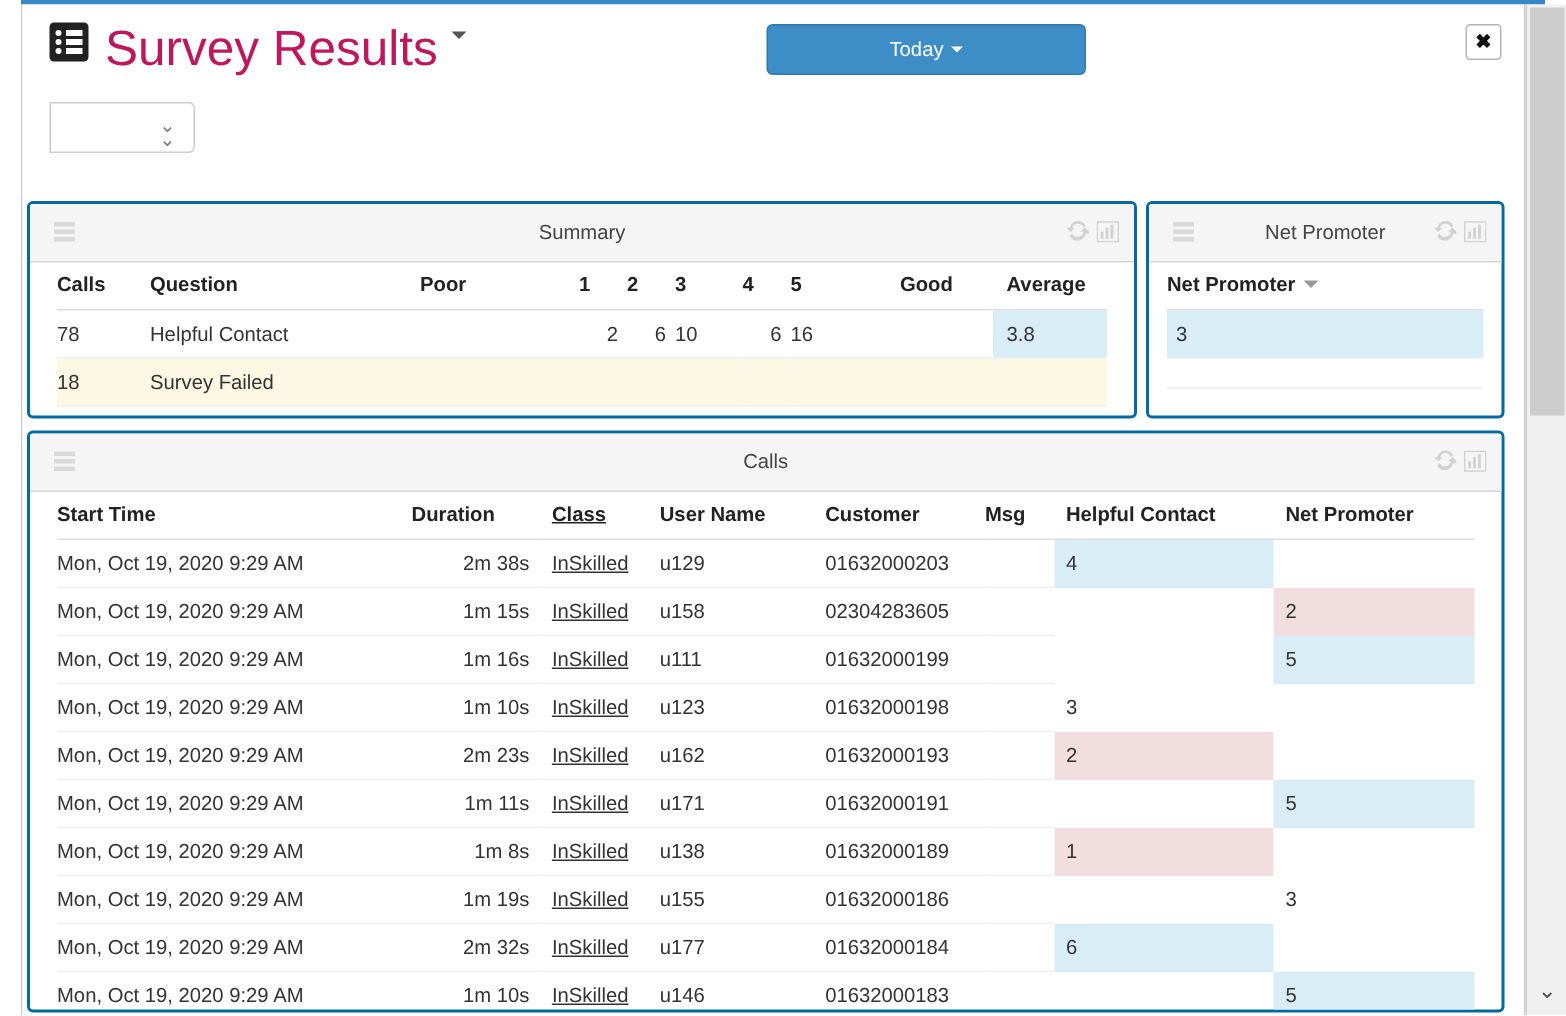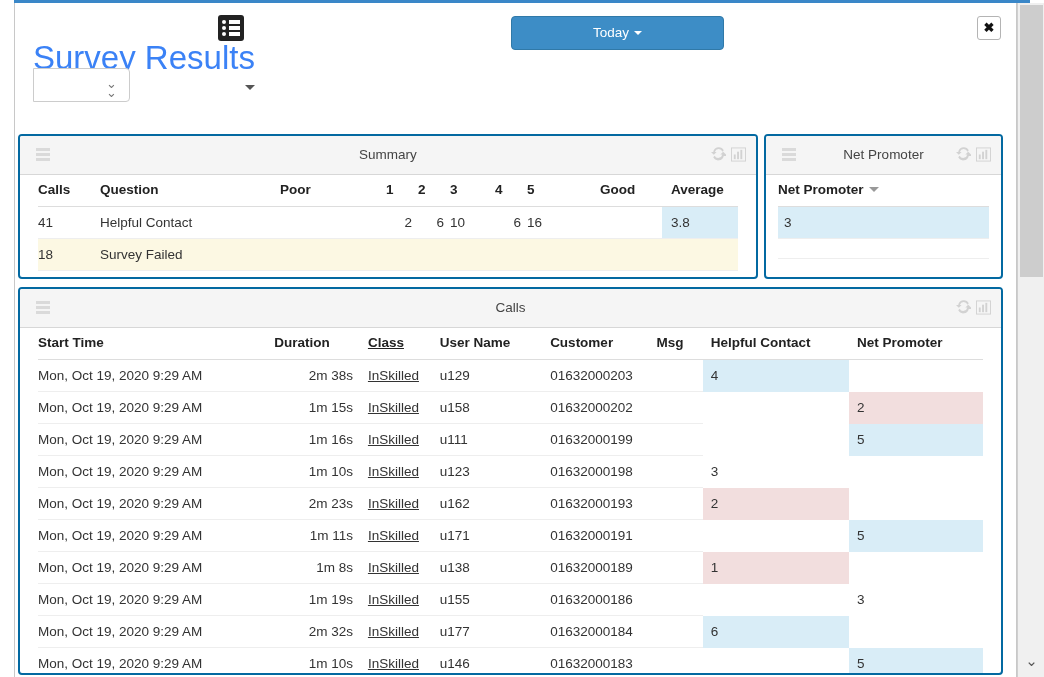--- a/index.html
+++ b/index.html
@@ -37,24 +37,23 @@
     overflow: hidden;
   }
 
   
   .title-row {
     position: relative;
     height: 62px;
   }
   .title {
     position: absolute; left: 18px; top: 10px;
-    display: flex; align-items: flex-end;
-    font-size: 33px; color: #3b82f6; font-weight: normal;
+    display: flex; align-items: flex-start;
+    font-size: 33px; color: #be185d; font-weight: normal;
     white-space: nowrap;
-    flex-direction: column;
   }
   .title-icon {
     display: inline-block; width: 26px; height: 26px;
     margin-right: 11px; position: relative; top: 2px;
     background: #222; border-radius: 3px;
   }
   .title-icon i {
     position: absolute; background: #fff; display: block;
   }
   .title-icon i.dot { width: 4px; height: 4px; left: 4px; border-radius: 50%; }
@@ -297,21 +296,21 @@
               <th class="c-n">2</th>
               <th class="c-n4">3</th>
               <th class="c-n">4</th>
               <th class="c-n4">5</th>
               <th class="c-good">Good</th>
               <th class="c-avg">Average</th>
             </tr>
           </thead>
           <tbody>
             <tr>
-              <td class="c-calls lnk">41</td>
+              <td class="c-calls lnk">78</td>
               <td class="c-question">Helpful Contact</td>
               <td class="c-poor"></td>
               <td class="c-n">2</td>
               <td class="c-n">6</td>
               <td class="c-n4">10</td>
               <td class="c-n">6</td>
               <td class="c-n4">16</td>
               <td class="c-good"></td>
               <td class="c-avg hl-blue">3.8</td>
             </tr>
@@ -424,21 +423,21 @@
                 <td class="k-cust">01632000203</td>
                 <td class="k-msg"></td>
                 <td class="k-help hl-blue">4</td>
                 <td class="k-np"></td>
               </tr>
               <tr>
                 <td class="k-start lnk">Mon, Oct 19, 2020 9:29 AM</td>
                 <td class="k-dur">1m 15s</td>
                 <td class="k-class lnk">InSkilled</td>
                 <td class="k-user lnk">u158</td>
-                <td class="k-cust">01632000202</td>
+                <td class="k-cust">02304283605</td>
                 <td class="k-msg"></td>
                 <td class="k-help"></td>
                 <td class="k-np hl-pink">2</td>
               </tr>
               <tr>
                 <td class="k-start lnk">Mon, Oct 19, 2020 9:29 AM</td>
                 <td class="k-dur">1m 16s</td>
                 <td class="k-class lnk">InSkilled</td>
                 <td class="k-user lnk">u111</td>
                 <td class="k-cust">01632000199</td>

